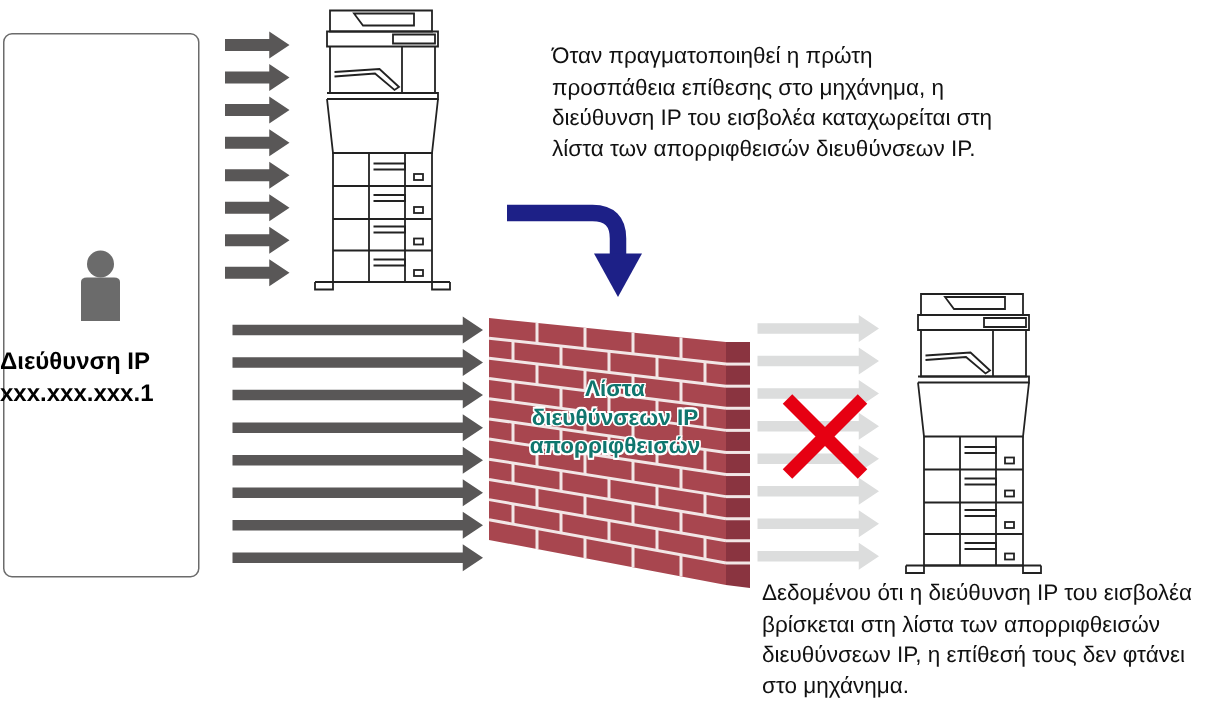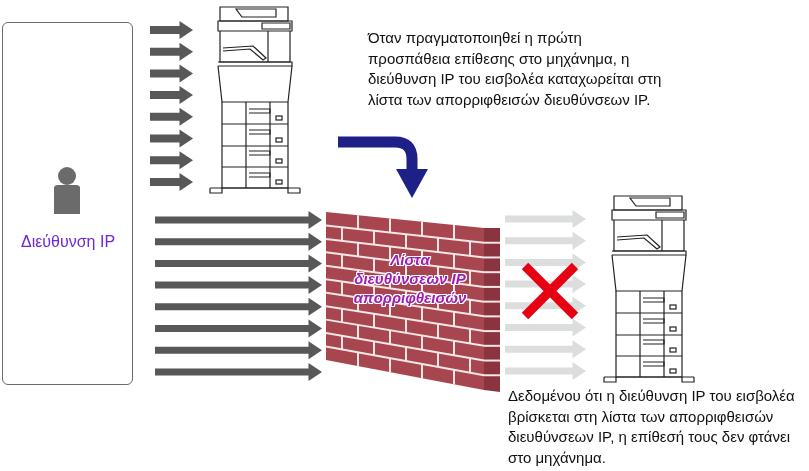--- a/index.html
+++ b/index.html
@@ -1,29 +1,29 @@
 <!DOCTYPE html>
 <html><head>
 <meta charset="utf-8">
 <style>
   html, body { margin: 0; padding: 0; background: #ffffff; }
   body { width: 809px; height: 471px; position: relative; overflow: hidden;
          font-family: "Liberation Sans", sans-serif; }
   .abs { position: absolute; }
   #attacker-box { left: 2px; top: 22px; width: 131px; height: 363px;
     border: 1.5px solid #6b6b6b; border-radius: 6px; box-sizing: border-box; }
-  #attacker-label { left: 0; top: 231px; width: 136px; text-align: center;
-    font-weight: normal; font-size: 16px; line-height: 21px; color: #6d28d9; }
+  #attacker-label { left: 0; top: 231px; width: 136px; 
+    font-weight: bold; font-size: 16px; line-height: 21px; color: #000000; }
   .caption { font-size: 15px; line-height: 20.5px; color: #111; }
   #caption-top { left: 334px; top: 28px; width: 300px; margin-left: 34px; }
   #caption-bottom { left: 508px; top: 386px; width: 305px; }
   #wall-label { left: 338px; top: 250px; width: 144px; text-align: center;
-    font-weight: bold; font-size: 15px; line-height: 19px; color: #a21caf;
+    font-weight: bold; font-size: 15px; line-height: 19px; color: #0f766e;
     text-shadow: -1px -1px 0 #fff, 1px -1px 0 #fff, -1px 1px 0 #fff, 1px 1px 0 #fff,
-                 0 1px 0 #fff, 0 -1px 0 #fff, 1px 0 0 #fff, -1px 0 0 #fff; font-style: italic; }
+                 0 1px 0 #fff, 0 -1px 0 #fff, 1px 0 0 #fff, -1px 0 0 #fff; }
   svg { position: absolute; left: 0; top: 0; }
 </style>
 </head>
 <body>
 
 <div id="attacker-box" class="abs"></div>
 
 <svg width="809" height="471">
 
   <g fill="#6b6b6b">
@@ -188,20 +188,21 @@
   </g>
 
   <g stroke="#e60012" stroke-width="9" stroke-linecap="butt">
     <line x1="525" y1="266" x2="575" y2="316"></line>
     <line x1="575" y1="266" x2="525" y2="316"></line>
   </g>
 </svg>
 
 <div id="attacker-label" class="abs">
   <div>Διεύθυνση IP</div>
+  <div>xxx.xxx.xxx.1</div>
 </div>
 
 <div id="wall-label" class="abs">
   <div>Λίστα</div>
   <div>διευθύνσεων IP</div>
   <div>απορριφθεισών</div>
 </div>
 
 <div id="caption-top" class="abs caption">Όταν πραγματοποιηθεί η πρώτη προσπάθεια επίθεσης στο μηχάνημα, η διεύθυνση IP του εισβολέα καταχωρείται στη λίστα των απορριφθεισών διευθύνσεων IP.</div>
 <div id="caption-bottom" class="abs caption">Δεδομένου ότι η διεύθυνση IP του εισβολέα βρίσκεται στη λίστα των απορριφθεισών διευθύνσεων IP, η επίθεσή τους δεν φτάνει στο μηχάνημα.</div>

